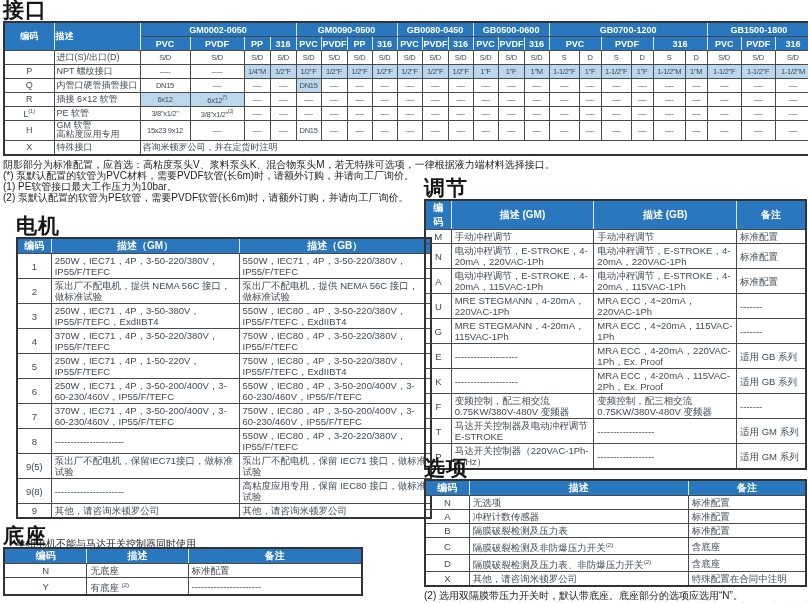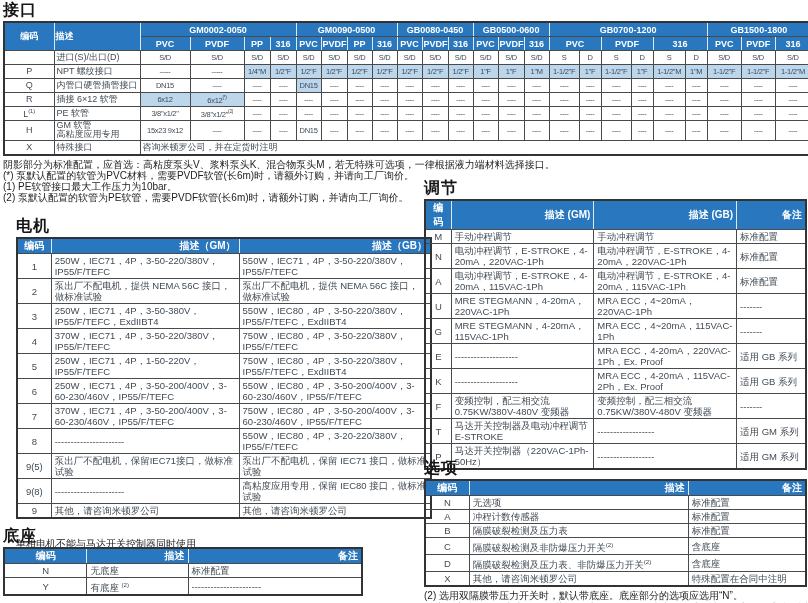--- a/index.html
+++ b/index.html
@@ -1,41 +1,41 @@
 <!DOCTYPE html>
 <html><head>
 <meta charset="utf-8">
 <style>
   html,body{margin:0;padding:0;}
   body{
     width:808px;height:603px;position:relative;overflow:hidden;background:#fff;
     font-family:"Liberation Sans","DejaVu Sans",sans-serif;color:#414b55;
   }
-  .section-title{font-size:16px;font-weight:bold;color:#161616;letter-spacing:1px;line-height:18px;}
+  .section-title{font-size:21px;font-weight:bold;color:#161616;letter-spacing:1px;line-height:18px;}
   table{border-collapse:collapse;table-layout:fixed;}
   td,th{border:1px solid #4a4a4a;vertical-align:middle;padding:0 2px;overflow:hidden;}
   th{background:#2977be;color:#fff;font-weight:bold;border:1px solid #dfe9f2;border-bottom:1px solid #4a4a4a;border-top:1px solid #2977be;}
   table{border:2px solid #333;}
   .hl{background:#bcd6ec;}
   .notes{font-size:10px;color:#222;line-height:11px;}
   .notes div{margin-bottom:0px;white-space:nowrap;}
   sup{font-size:0.65em;}
   
   #interface-wrap{position:absolute;left:3px;top:1px;width:804px;}
   #interface-table{width:803px;margin-top:2px;}
   #interface-table th{font-size:9px;height:13px;text-align:center;padding:0 1px;}
   #interface-table td{font-size:8.5px;height:13px;text-align:center;white-space:pre-line;line-height:1.05;}
   #interface-table td.code{font-size:9px;}
   #interface-table td.desc{text-align:left;font-size:9px;}
   #interface-table td.val{font-size:7.5px;letter-spacing:-0.3px;white-space:nowrap;padding:0;}
   #interface-table td.left{text-align:left;font-size:9px;}
   #interface-notes{margin-top:3px;}
   
   .dt{width:100%;}
-  .dt th{font-size:10px;height:13px;text-align:right;padding:0 3px;}
+  .dt th{font-size:10px;height:13px;text-align:center;padding:0 3px;}
   .dt th.c{text-align:center;}
   .dt td{font-size:9.5px;line-height:11px;padding:1px 3px;color:#414b55;}
   .dt td.c{text-align:center;}
   #motor-section{position:absolute;left:16px;top:217px;width:416px;}
   #motor-note{font-size:10px;color:#222;margin-top:18px;}
   #adjust-section{position:absolute;left:424px;top:179px;width:383px;}
   #base-section{position:absolute;left:3px;top:527px;width:360px;}
   #options-section{position:absolute;left:424px;top:459px;width:383px;}
   #options-notes{margin-top:3px;font-size:10px;line-height:11.5px;color:#222;}
   #options-notes div{white-space:nowrap;overflow:hidden;}

